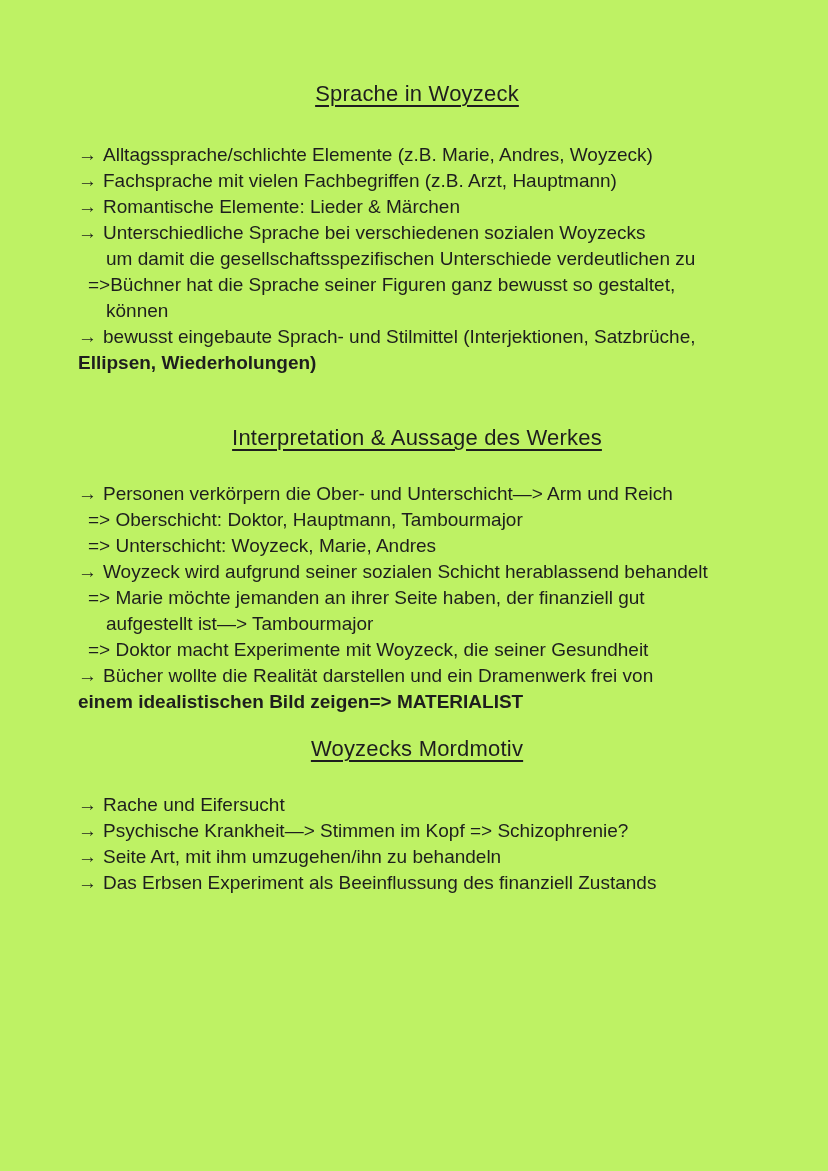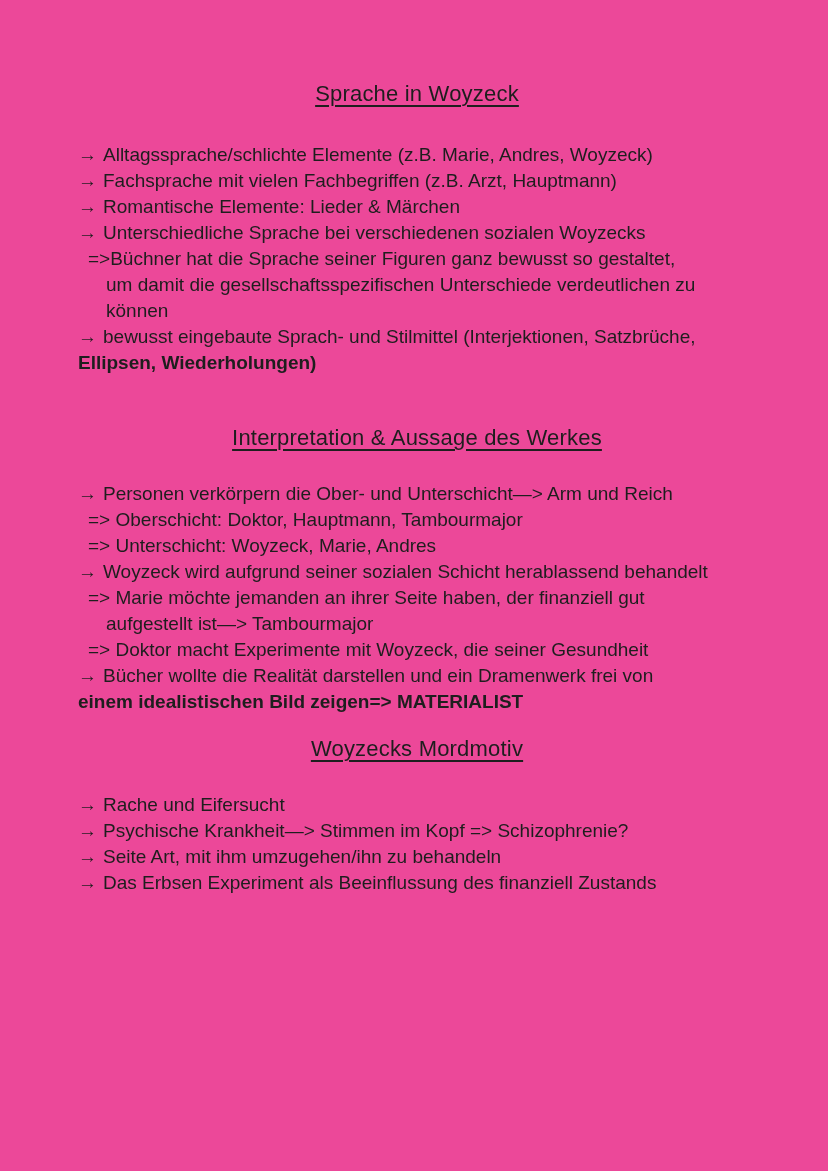--- a/index.html
+++ b/index.html
@@ -1,21 +1,21 @@
 <!DOCTYPE html>
 <html><head>
 <meta charset="utf-8">
 <style>
   html, body { margin: 0; padding: 0; background: #e8e8e8; }
   .page {
     position: relative;
     width: 828px;
     height: 1171px;
     margin: 0 auto;
-    background: #ec4899;
+    background: #bef264;
     color: #1e1e1e;
     font-family: "Liberation Sans", sans-serif;
     font-size: 19px;
     line-height: 26px;
     padding: 80px 72px 0 78px;
     box-sizing: border-box;
     overflow: hidden;
   }
   .section-title {
     font-size: 22px;
@@ -48,22 +48,22 @@
 
 <div class="page">
 
   <section class="doc-section section-sprache">
     <h2 class="section-title">Sprache in Woyzeck</h2>
     <div class="lines">
         <div class="line bullet"><span class="marker">→</span><span class="text">Alltagssprache/schlichte Elemente (z.B. Marie, Andres, Woyzeck)</span></div>
         <div class="line bullet"><span class="marker">→</span><span class="text">Fachsprache mit vielen Fachbegriffen (z.B. Arzt, Hauptmann)</span></div>
         <div class="line bullet"><span class="marker">→</span><span class="text">Romantische Elemente: Lieder &amp; Märchen</span></div>
         <div class="line bullet"><span class="marker">→</span><span class="text">Unterschiedliche Sprache bei verschiedenen sozialen Woyzecks</span></div>
+        <div class="line subsub"><span class="text">um damit die gesellschaftsspezifischen Unterschiede verdeutlichen zu</span></div>
         <div class="line sub"><span class="text">=&gt;Büchner hat die Sprache seiner Figuren ganz bewusst so gestaltet,</span></div>
-        <div class="line subsub"><span class="text">um damit die gesellschaftsspezifischen Unterschiede verdeutlichen zu</span></div>
         <div class="line subsub"><span class="text">können</span></div>
         <div class="line bullet"><span class="marker">→</span><span class="text">bewusst eingebaute Sprach- und Stilmittel (Interjektionen, Satzbrüche,</span></div>
         <div class="line flush"><span class="text">Ellipsen, Wiederholungen)</span></div>
       </div>
   </section>
 
   <section class="doc-section section-interpretation">
     <h2 class="section-title">Interpretation &amp; Aussage des Werkes</h2>
     <div class="lines">
         <div class="line bullet"><span class="marker">→</span><span class="text">Personen verkörpern die Ober- und Unterschicht—&gt; Arm und Reich</span></div>

